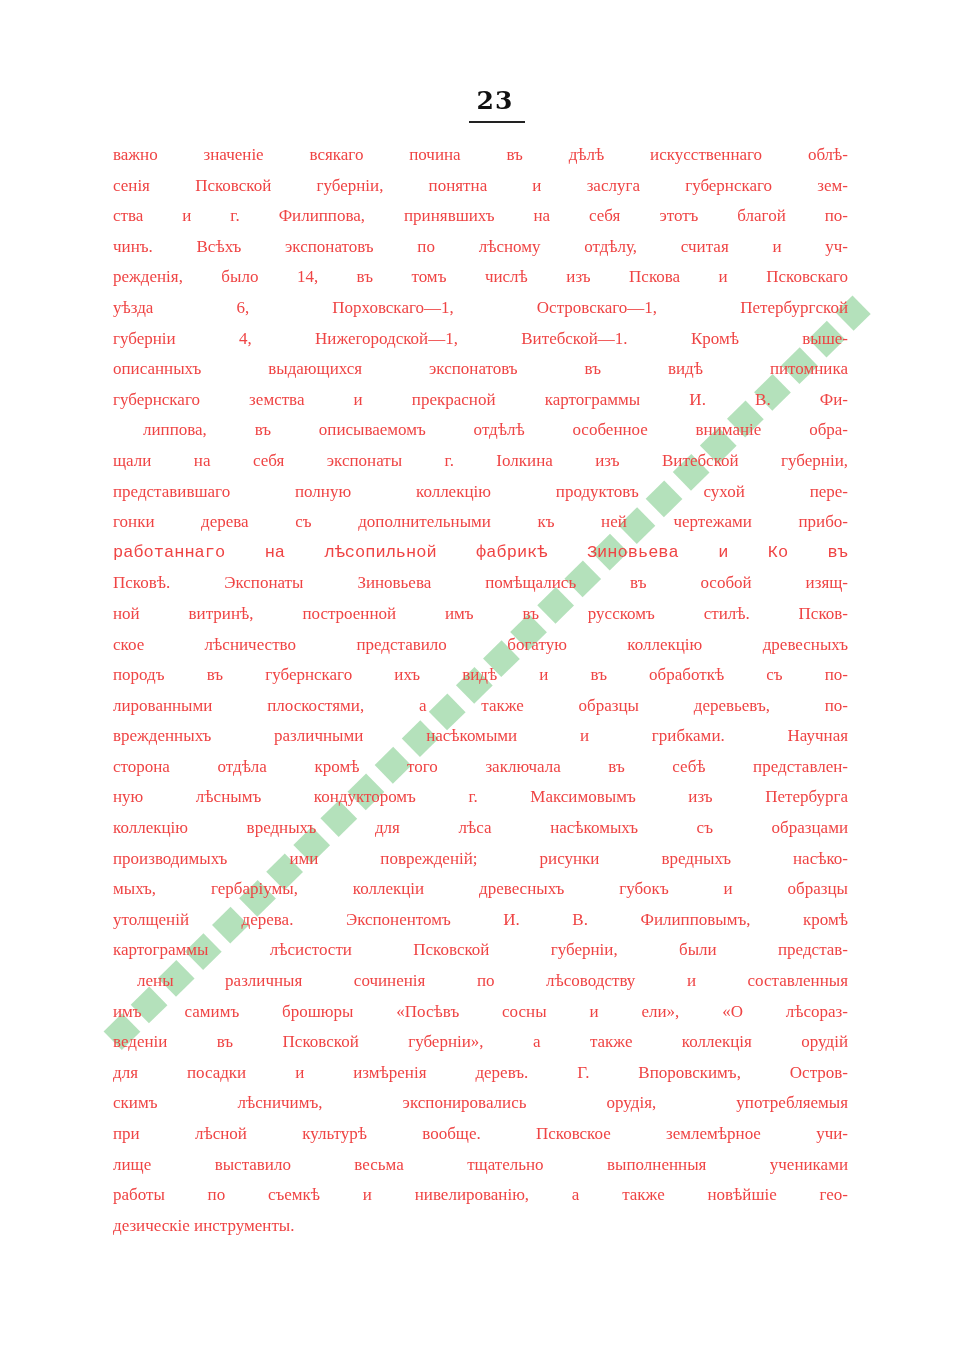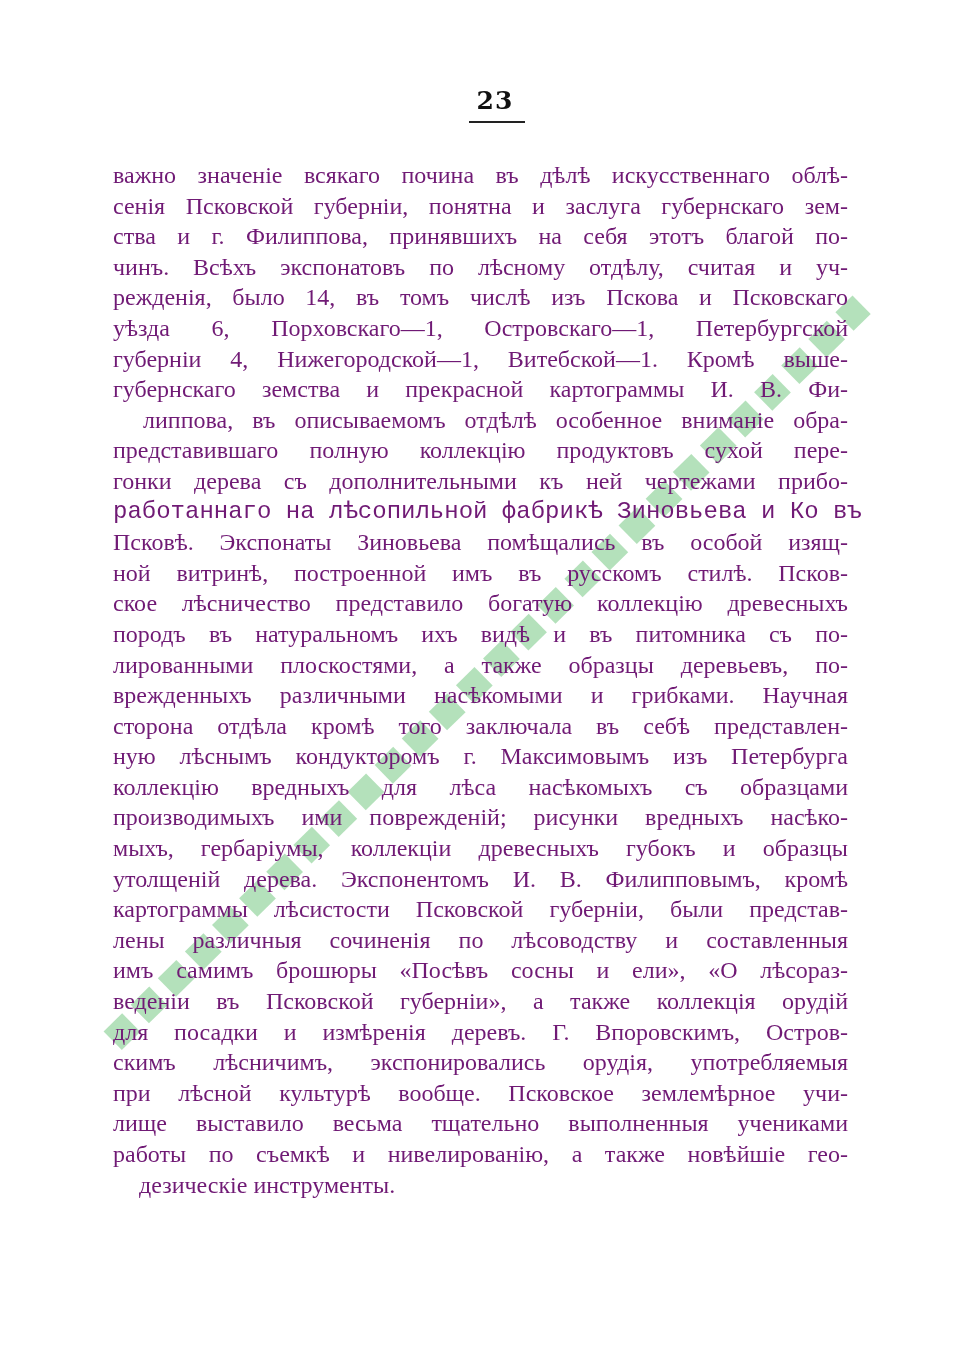--- a/index.html
+++ b/index.html
@@ -4,29 +4,29 @@
 <style>
   html, body { margin: 0; padding: 0; background: #ffffff; }
   body { width: 959px; height: 1347px; position: relative; overflow: hidden; }
   .page { position: absolute; left: 0; top: 0; width: 936px; height: 1347px; background: #fff; }
   .page-number {
     position: absolute; left: 440px; top: 86px; width: 110px; text-align: center;
     font-family: "DejaVu Serif", serif; font-weight: bold; font-size: 25px; color: #111; letter-spacing: 1px;
   }
   .page-rule { position: absolute; left: 469px; top: 121px; width: 56px; height: 2px; background: #222; }
   .body-text {
-    position: absolute; left: 113px; top: 160px; width: 735px;
-    font-family: "Liberation Serif", serif; font-size: 24px; color: #701a75;
+    position: absolute; left: 113px; top: 140px; width: 735px;
+    font-family: "Liberation Serif", serif; font-size: 17px; color: #ef4444;
   }
   .line {
     display: block; height: 30.6px; line-height: 30.6px; white-space: nowrap;
     text-align: justify; text-align-last: justify; font-stretch: condensed;
     transform-origin: left center;
   }
-  .line.last { text-align-last: left; margin-left: 26px; }
+  .line.last { text-align-last: left; }
   .watermark { position: absolute; left: 0; top: 0; width: 959px; height: 1347px; pointer-events: none; }
 </style>
 </head>
 <body>
 
 <div class="page">
 
   <svg class="watermark" viewBox="0 0 959 1347" xmlns="http://www.w3.org/2000/svg">
     <g transform="translate(112,1040) rotate(-44.5)" fill="#a8dcb0" opacity="0.85">
       <rect x="0" y="-12" width="26" height="26"></rect>
@@ -64,39 +64,41 @@
   <div class="page-rule"></div>
 
   <div class="body-text">
     <span class="line" style="display: block; text-align: justify; text-align-last: justify;">важно значеніе всякаго почина въ дѣлѣ искусственнаго облѣ-</span>
     <span class="line" style="display: block; text-align: justify; text-align-last: justify;">сенія Псковской губерніи, понятна и заслуга губернскаго зем-</span>
     <span class="line" style="display: block; text-align: justify; text-align-last: justify;">ства и г. Филиппова, принявшихъ на себя этотъ благой по-</span>
     <span class="line" style="display: block; text-align: justify; text-align-last: justify;">чинъ. Всѣхъ экспонатовъ по лѣсному отдѣлу, считая и уч-</span>
     <span class="line" style="display: block; text-align: justify; text-align-last: justify;">режденія, было 14, въ томъ числѣ изъ Пскова и Псковскаго</span>
     <span class="line" style="display: block; text-align: justify; text-align-last: justify;">уѣзда 6, Порховскаго—1, Островскаго—1, Петербургской</span>
     <span class="line" style="display: block; text-align: justify; text-align-last: justify;">губерніи 4, Нижегородской—1, Витебской—1. Кромѣ выше-</span>
+    <span class="line" style="display: block; text-align: justify; text-align-last: justify;">описанныхъ выдающихся экспонатовъ въ видѣ питомника</span>
     <span class="line" style="display: block; text-align: justify; text-align-last: justify;">губернскаго земства и прекрасной картограммы И. В. Фи-</span>
     <span class="line" style="display: block; text-align: justify; text-align-last: justify; margin-left: 30px;">липпова, въ описываемомъ отдѣлѣ особенное вниманіе обра-</span>
+    <span class="line" style="display: block; text-align: justify; text-align-last: justify;">щали на себя экспонаты г. Іолкина изъ Витебской губерніи,</span>
     <span class="line" style="display: block; text-align: justify; text-align-last: justify;">представившаго полную коллекцію продуктовъ сухой пере-</span>
     <span class="line" style="display: block; text-align: justify; text-align-last: justify;">гонки дерева съ дополнительными къ ней чертежами прибо-</span>
     <span class="line" style="display: block; text-align: justify; text-align-last: justify; font-family: Liberation Mono, monospace;">работаннаго на лѣсопильной фабрикѣ Зиновьева и Ко въ</span>
     <span class="line" style="display: block; text-align: justify; text-align-last: justify;">Псковѣ. Экспонаты Зиновьева помѣщались въ особой изящ-</span>
     <span class="line" style="display: block; text-align: justify; text-align-last: justify;">ной витринѣ, построенной имъ въ русскомъ стилѣ. Псков-</span>
     <span class="line" style="display: block; text-align: justify; text-align-last: justify;">ское лѣсничество представило богатую коллекцію древесныхъ</span>
-    <span class="line" style="display: block; text-align: justify; text-align-last: justify;">породъ въ натуральномъ ихъ видѣ и въ питомника съ по-</span>
+    <span class="line" style="display: block; text-align: justify; text-align-last: justify;">породъ въ губернскаго ихъ видѣ и въ обработкѣ съ по-</span>
     <span class="line" style="display: block; text-align: justify; text-align-last: justify;">лированными плоскостями, а также образцы деревьевъ, по-</span>
     <span class="line" style="display: block; text-align: justify; text-align-last: justify;">врежденныхъ различными насѣкомыми и грибками. Научная</span>
     <span class="line" style="display: block; text-align: justify; text-align-last: justify;">сторона отдѣла кромѣ того заключала въ себѣ представлен-</span>
     <span class="line" style="display: block; text-align: justify; text-align-last: justify;">ную лѣснымъ кондукторомъ г. Максимовымъ изъ Петербурга</span>
     <span class="line" style="display: block; text-align: justify; text-align-last: justify;">коллекцію вредныхъ для лѣса насѣкомыхъ съ образцами</span>
     <span class="line" style="display: block; text-align: justify; text-align-last: justify;">производимыхъ ими поврежденій; рисунки вредныхъ насѣко-</span>
     <span class="line" style="display: block; text-align: justify; text-align-last: justify;">мыхъ, гербаріумы, коллекціи древесныхъ губокъ и образцы</span>
     <span class="line" style="display: block; text-align: justify; text-align-last: justify;">утолщеній дерева. Экспонентомъ И. В. Филипповымъ, кромѣ</span>
     <span class="line" style="display: block; text-align: justify; text-align-last: justify;">картограммы лѣсистости Псковской губерніи, были представ-</span>
-    <span class="line" style="display: block; text-align: justify; text-align-last: justify;">лены различныя сочиненія по лѣсоводству и составленныя</span>
+    <span class="line" style="display: block; text-align: justify; text-align-last: justify; margin-left: 24px;">лены различныя сочиненія по лѣсоводству и составленныя</span>
     <span class="line" style="display: block; text-align: justify; text-align-last: justify;">имъ самимъ брошюры «Посѣвъ сосны и ели», «О лѣсораз-</span>
     <span class="line" style="display: block; text-align: justify; text-align-last: justify;">веденіи въ Псковской губерніи», а также коллекція орудій</span>
     <span class="line" style="display: block; text-align: justify; text-align-last: justify;">для посадки и измѣренія деревъ. Г. Впоровскимъ, Остров-</span>
     <span class="line" style="display: block; text-align: justify; text-align-last: justify;">скимъ лѣсничимъ, экспонировались орудія, употребляемыя</span>
     <span class="line" style="display: block; text-align: justify; text-align-last: justify;">при лѣсной культурѣ вообще. Псковское землемѣрное учи-</span>
     <span class="line" style="display: block; text-align: justify; text-align-last: justify;">лище выставило весьма тщательно выполненныя учениками</span>
     <span class="line" style="display: block; text-align: justify; text-align-last: justify;">работы по съемкѣ и нивелированію, а также новѣйшіе гео-</span>
     <span class="line last">дезическіе инструменты.</span>
   </div>
 </div>

